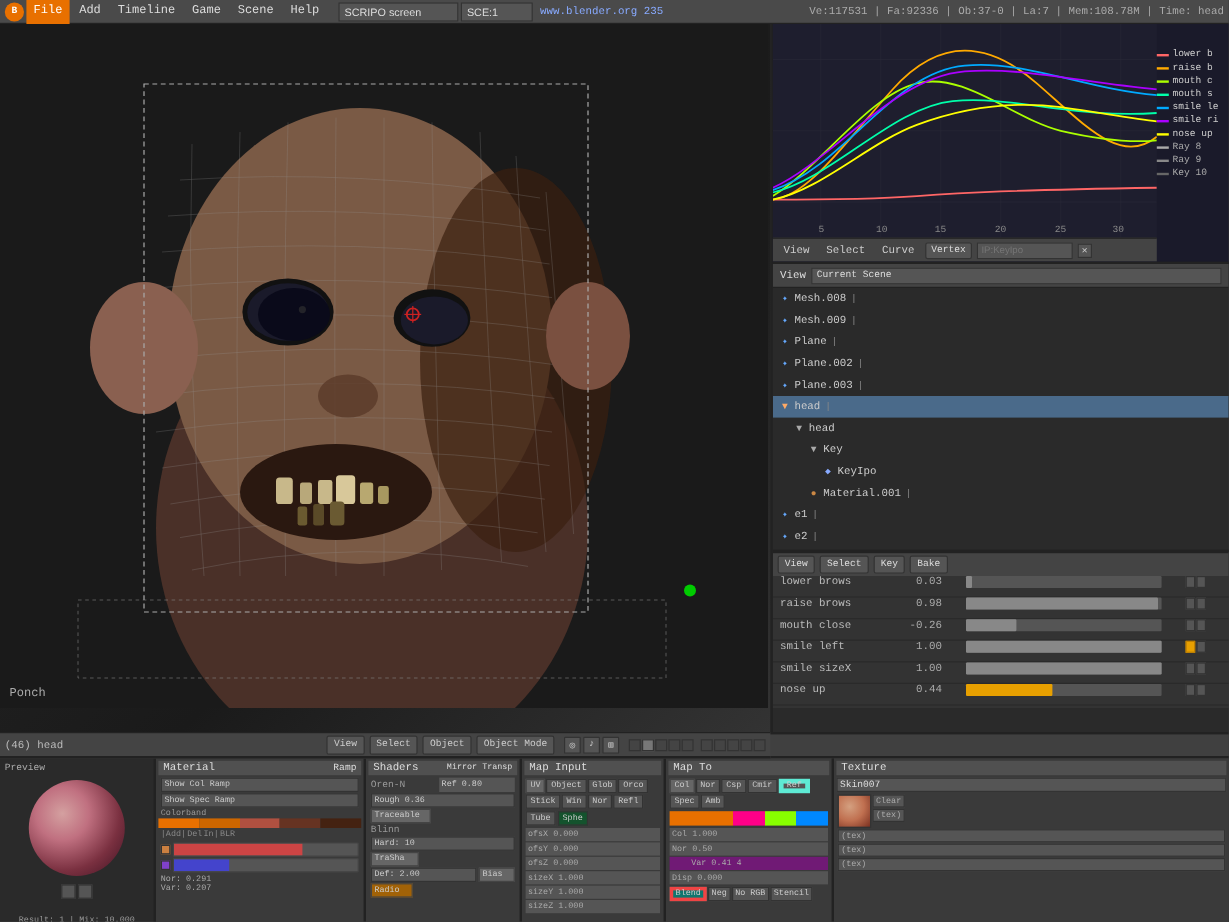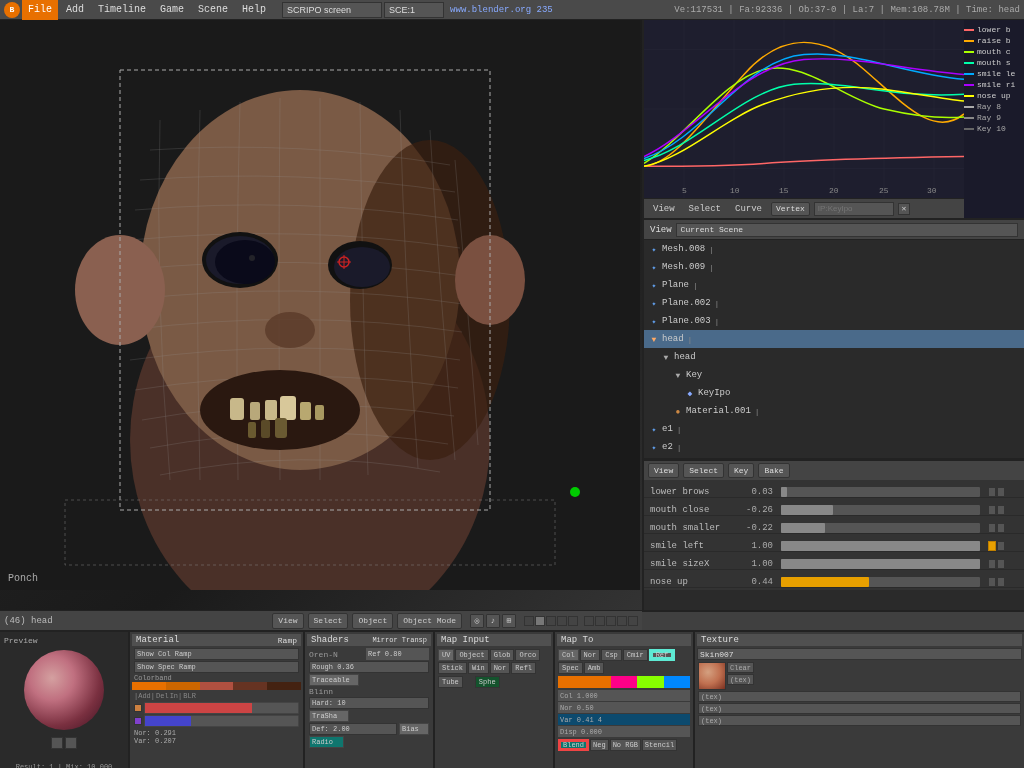--- a/index.html
+++ b/index.html
@@ -101,21 +101,21 @@
       background: #1e1e2e;
     }
     .graph-axis-label {
       position: absolute;
       font-size: 8px;
       color: #888;
     }
     .graph-legend {
       position: absolute;
       right: 2px;
-      top: 5px;
+      top: 21px;
       width: 58px;
       font-size: 8px;
     }
     .legend-item {
       display: flex;
       align-items: center;
       gap: 3px;
       margin-bottom: 2px;
     }
     .legend-color {
@@ -193,23 +193,23 @@
 
     
     #shape-keys {
       flex: 1;
       background: #333;
       overflow: hidden;
     }
     .shape-key-row {
       height: 18px;
       display: flex;
-      align-items: flex-end;
+      align-items: flex-start;
       padding: 0 6px;
-      gap: 8px;
+      gap: 20px;
       font-size: 9px;
       border-bottom: 1px solid #2a2a2a;
     }
     .shape-key-name {
       width: 80px;
       color: #bbb;
     }
     .shape-key-value {
       width: 35px;
       color: #aaa;
@@ -759,35 +759,35 @@
         <span class="shape-key-value">0.03</span>
         <div class="shape-key-bar-bg">
             <div class="shape-key-bar-fill" style="width:3%;"></div>
           </div>
         <div style="width:30px;display:flex;gap:1px;">
           <div style="width:8px;height:10px;background:#555;border:1px solid #333;cursor:pointer;"></div>
           <div style="width:8px;height:10px;background:#555;border:1px solid #333;cursor:pointer;"></div>
         </div>
       </div>
       <div class="shape-key-row">
+        <span class="shape-key-name">raise brows</span>
+        <span class="shape-key-value">0.98</span>
+        <div class="shape-key-bar-bg">
+            <div class="shape-key-bar-fill" style="width:98%;"></div>
+          </div>
+        <div style="width:30px;display:flex;gap:1px;">
+          <div style="width:8px;height:10px;background:#555;border:1px solid #333;cursor:pointer;"></div>
+          <div style="width:8px;height:10px;background:#555;border:1px solid #333;cursor:pointer;"></div>
+        </div>
+      </div>
+      <div class="shape-key-row">
         <span class="shape-key-name">mouth close</span>
         <span class="shape-key-value">-0.26</span>
         <div class="shape-key-bar-bg">
             <div class="shape-key-bar-fill" style="width:26%;"></div>
-          </div>
-        <div style="width:30px;display:flex;gap:1px;">
-          <div style="width:8px;height:10px;background:#555;border:1px solid #333;cursor:pointer;"></div>
-          <div style="width:8px;height:10px;background:#555;border:1px solid #333;cursor:pointer;"></div>
-        </div>
-      </div>
-      <div class="shape-key-row">
-        <span class="shape-key-name">mouth smaller</span>
-        <span class="shape-key-value">-0.22</span>
-        <div class="shape-key-bar-bg">
-            <div class="shape-key-bar-fill" style="width:22%;"></div>
           </div>
         <div style="width:30px;display:flex;gap:1px;">
           <div style="width:8px;height:10px;background:#555;border:1px solid #333;cursor:pointer;"></div>
           <div style="width:8px;height:10px;background:#555;border:1px solid #333;cursor:pointer;"></div>
         </div>
       </div>
       <div class="shape-key-row">
         <span class="shape-key-name">smile left</span>
         <span class="shape-key-value">1.00</span>
         <div class="shape-key-bar-bg">
@@ -930,41 +930,49 @@
       <div style="height:12px;flex:1;font-size:7px;display:flex;align-items:center;padding:0 2px;background:#555;border:1px solid #333;">Hard: 10</div>
     </div>
     <div class="panel-row">
       <div style="height:12px;width:40px;font-size:7px;display:flex;align-items:center;padding:0 2px;background:#666;border:1px solid #444;cursor:pointer;">TraSha</div>
     </div>
     <div class="panel-row">
       <div style="height:12px;flex:1;font-size:7px;display:flex;align-items:center;padding:0 2px;background:#555;border:1px solid #333;">Def: 2.00</div>
       <div style="height:12px;width:30px;font-size:7px;display:flex;align-items:center;padding:0 2px;background:#666;border:1px solid #444;cursor:pointer;">Bias</div>
     </div>
     <div class="panel-row">
-      <div style="height:12px;width:35px;font-size:7px;display:flex;align-items:center;padding:4px 2px;background:#0f766e;border:1px solid #444;cursor:pointer;">Radio</div>
+      <div style="height:12px;width:35px;font-size:7px;display:flex;align-items:center;padding:4px 2px;background:#a16207;border:1px solid #444;cursor:pointer;">Radio</div>
     </div>
   </div>
 
   <div id="map-input-panel">
     <div class="panel-header">
       <span>Map Input</span>
     </div>
     <div style="display:flex;flex-wrap:wrap;gap:1px;padding:1px;">
       <div style="height:12px;padding:0 3px;font-size:7px;background:#666;border:1px solid #444;cursor:pointer;display:flex;align-items:center;">UV</div>
       <div style="height:12px;padding:0 3px;font-size:7px;background:#555;border:1px solid #333;cursor:pointer;display:flex;align-items:center;">Object</div>
       <div style="height:12px;padding:0 3px;font-size:7px;background:#555;border:1px solid #333;cursor:pointer;display:flex;align-items:center;">Glob</div>
       <div style="height:12px;padding:0 3px;font-size:7px;background:#555;border:1px solid #333;cursor:pointer;display:flex;align-items:center;">Orco</div>
       <div style="height:12px;padding:0 3px;font-size:7px;background:#555;border:1px solid #333;cursor:pointer;display:flex;align-items:center;">Stick</div>
       <div style="height:12px;padding:0 3px;font-size:7px;background:#555;border:1px solid #333;cursor:pointer;display:flex;align-items:center;">Win</div>
       <div style="height:12px;padding:0 3px;font-size:7px;background:#555;border:1px solid #333;cursor:pointer;display:flex;align-items:center;">Nor</div>
       <div style="height:12px;padding:0 3px;font-size:7px;background:#555;border:1px solid #333;cursor:pointer;display:flex;align-items:center;">Refl</div>
     </div>
-    <div style="display:flex;gap:12px;padding:1px;">
+    <div style="display:flex;gap:2px;padding:1px;">
       <div style="height:12px;padding:0 3px;font-size:7px;background:#555;border:1px solid #333;cursor:pointer;display:flex;align-items:center;">Tube</div>
       <div style="height:12px;padding:0 3px;font-size:7px;background:#14532d;border:1px solid #333;cursor:pointer;display:flex;align-items:center;">Sphe</div>
+    </div>
+    <div style="display:flex;flex-direction:column;gap:1px;padding:1px;font-size:7px;color:#aaa;">
+      <div style="background:#555;height:11px;display:flex;align-items:center;padding:0 2px;">ofsX 0.000</div>
+      <div style="background:#555;height:11px;display:flex;align-items:center;padding:0 2px;">ofsY 0.000</div>
+      <div style="background:#555;height:11px;display:flex;align-items:center;padding:0 2px;">ofsZ 0.000</div>
+      <div style="background:#555;height:11px;display:flex;align-items:center;padding:0 2px;">sizeX 1.000</div>
+      <div style="background:#555;height:11px;display:flex;align-items:center;padding:0 2px;">sizeY 1.000</div>
+      <div style="background:#555;height:11px;display:flex;align-items:center;padding:0 2px;">sizeZ 1.000</div>
     </div>
   </div>
 
   <div id="map-to-panel">
     <div class="panel-header">
       <span>Map To</span>
     </div>
     <div style="display:flex;flex-wrap:wrap;gap:1px;padding:1px;">
       <div style="height:12px;padding:0 3px;font-size:7px;background:#666;border:1px solid #444;cursor:pointer;display:flex;align-items:center;">Col</div>
       <div style="height:12px;padding:0 3px;font-size:7px;background:#555;border:1px solid #333;cursor:pointer;display:flex;align-items:center;">Nor</div>
@@ -972,21 +980,21 @@
       <div style="height:12px;padding:0 3px;font-size:7px;background:#555;border:1px solid #333;cursor:pointer;display:flex;align-items:center;">Cmir</div>
       <div style="height:12px;padding:0 3px;font-size:7px;background:#555;border:4px solid #5eead4;cursor:pointer;display:flex;align-items:center;">Ref</div>
       <div style="height:12px;padding:0 3px;font-size:7px;background:#555;border:1px solid #333;cursor:pointer;display:flex;align-items:center;">Spec</div>
       <div style="height:12px;padding:0 3px;font-size:7px;background:#555;border:1px solid #333;cursor:pointer;display:flex;align-items:center;">Amb</div>
     </div>
 
     <div class="col-bar" style="margin:1px;"></div>
     <div style="display:flex;flex-direction:column;gap:1px;padding:1px;font-size:7px;color:#aaa;">
       <div style="background:#555;height:11px;display:flex;align-items:center;padding:0 2px;">Col 1.000</div>
       <div style="background:#555;height:11px;display:flex;align-items:center;padding:0 2px;">Nor 0.50</div>
-      <div style="background:#0c4a6e;height:11px;display:flex;align-items:center;padding:0 2px;">Var 0.41 4</div>
+      <div style="background:#701a75;height:11px;display:flex;align-items:center;padding:0 18px;">Var 0.41 4</div>
       <div style="background:#555;height:11px;display:flex;align-items:center;padding:0 2px;">Disp 0.000</div>
     </div>
     <div style="display:flex;gap:1px;padding:1px;">
       <div style="height:12px;padding:0 2px;font-size:7px;background:#0f766e;border:3px solid #ef4444;cursor:pointer;display:flex;align-items:center;">Blend</div>
       <div style="height:12px;padding:0 2px;font-size:7px;background:#555;border:1px solid #333;cursor:pointer;display:flex;align-items:center;">Neg</div>
       <div style="height:12px;padding:0 2px;font-size:7px;background:#555;border:1px solid #333;cursor:pointer;display:flex;align-items:center;">No RGB</div>
       <div style="height:12px;padding:0 2px;font-size:7px;background:#555;border:1px solid #333;cursor:pointer;display:flex;align-items:center;">Stencil</div>
     </div>
   </div>
 

